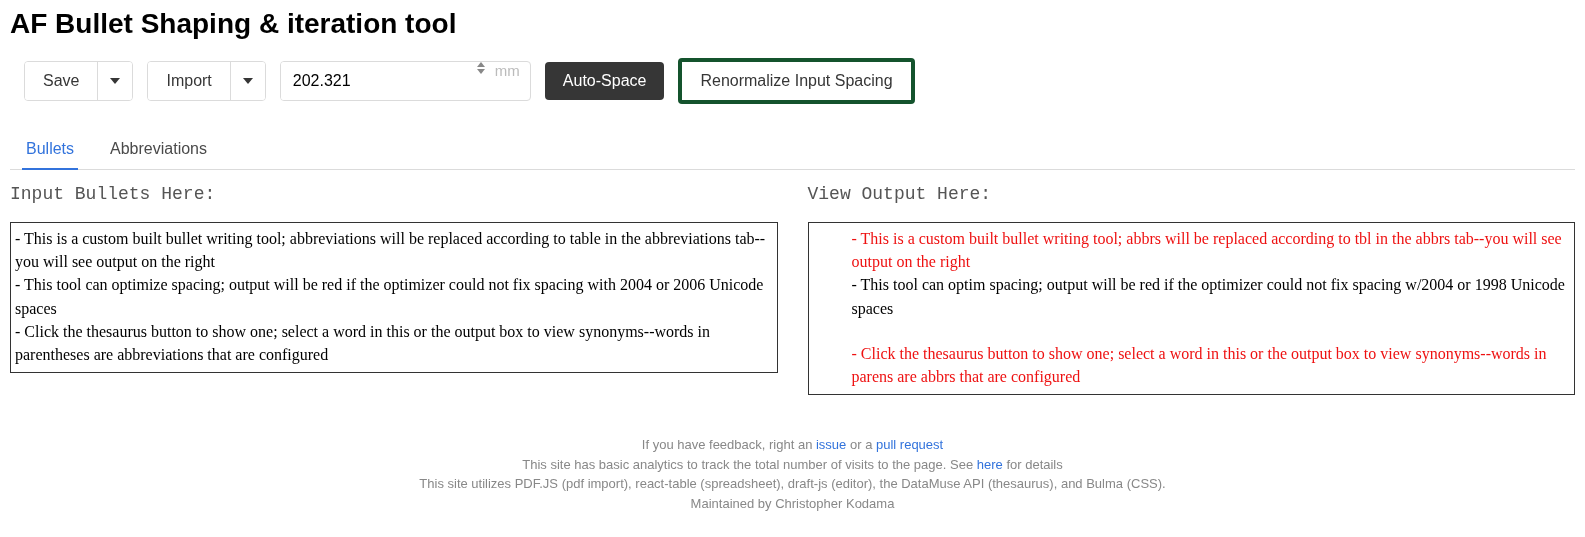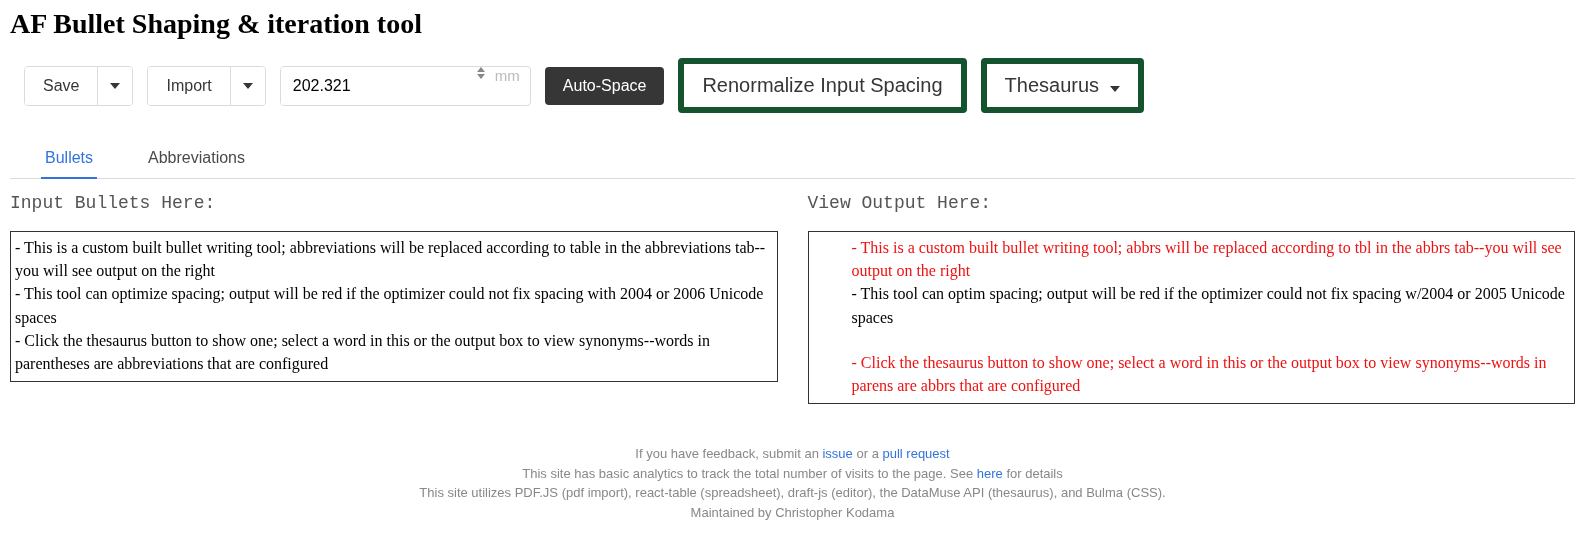--- a/index.html
+++ b/index.html
@@ -1,33 +1,33 @@
 <!DOCTYPE html>
 <html><head>
   <meta charset="utf-8">
   <style>
     * { box-sizing: border-box; margin: 0; padding: 0; }
     body { font-family: -apple-system, BlinkMacSystemFont, "Segoe UI", Helvetica, Arial, sans-serif; background: #fff; padding: 8px 10px; font-size: 15px; color: #333; }
-    .title { font-family: Liberation Serif, serif; font-weight: bold; font-size: 28px; color: #000; margin-bottom: 18px; }
+    .title { font-family: Liberation Sans, sans-serif; font-weight: bold; font-size: 28px; color: #000; margin-bottom: 18px; }
     .toolbar { display: flex; align-items: center; gap: 14px; flex-wrap: wrap; margin-left: 14px; margin-bottom: 28px; }
     .btn-group { display: inline-flex; border: 1px solid #dbdbdb; border-radius: 4px; overflow: hidden; }
     .btn { background: #fff; border: none; padding: 10px 18px; font-size: 16px; cursor: pointer; color: #363636; display: inline-flex; align-items: center; justify-content: center; }
     .btn-split { border-left: 1px solid #dbdbdb; padding: 10px 12px; }
     .num-wrap { display: inline-flex; align-items: flex-start; border: 1px solid #dbdbdb; border-radius: 4px; overflow: hidden; }
     .num-input { border: none; padding: 10px 12px; font-size: 16px; width: 190px; outline: none; }
     .num-suffix { color: #bbb; padding: 0 10px; font-size: 15px; }
     .seg-group { display: inline-flex; border-radius: 4px; overflow: hidden; }
     .seg { padding: 10px 18px; font-size: 16px; border: none; cursor: pointer; }
     .seg-awd { background: #00d1b2; color: #fff; }
     .seg-epr { background: #48c774; color: #fff; }
     .seg-opr { background: #fff; color: #3273dc; border: 1px solid #3273dc; border-radius: 0 4px 4px 0; }
     .btn-dark { background: #363636; color: #fff; border-radius: 4px; padding: 10px 18px; font-size: 16px; border: none; cursor: pointer; }
-    .btn-outline { background: #fff; color: #363636; border: 6px solid #14532d; border-radius: 4px; padding: 10px 18px; font-size: 20px; cursor: pointer; }
+    .btn-outline { background: #fff; color: #363636; border: 4px solid #14532d; border-radius: 4px; padding: 10px 18px; font-size: 16px; cursor: pointer; }
     .tabs { border-bottom: 1px solid #dbdbdb; display: flex; gap: 28px; padding-left: 12px; margin-bottom: 14px; }
-    .tab { padding: 8px 4px 10px; font-size: 16px; color: #4a4a4a; cursor: pointer; border-bottom: 2px solid transparent; margin-bottom: -1px; margin-left: 19px; }
+    .tab { padding: 8px 4px 10px; font-size: 16px; color: #4a4a4a; cursor: pointer; border-bottom: 2px solid transparent; margin-bottom: -1px; }
     .tab.active { color: #3273dc; border-bottom-color: #3273dc; }
     .panels { display: grid; grid-template-columns: 1fr 1fr; gap: 30px; }
     .panel-label { font-family: "Courier New", Courier, monospace; font-size: 18px; color: #555; margin-bottom: 18px; }
     .editor { border: 1px solid #333; padding: 4px 4px 6px; font-family: "Times New Roman", Times, serif; font-size: 16px; line-height: 1.45; min-height: 140px; color: #000; }
     .output-line { color: #000; margin-left: 39px; }
     .output-line.err { color: #ee1111; }
     .output-gap { height: 22px; }
     .chev { width: 0; height: 0; border-left: 5px solid transparent; border-right: 5px solid transparent; border-top: 6px solid #363636; display: inline-block; }
     .spinner { display:inline-flex; flex-direction:column; gap:2px; margin-left:6px; }
     .spin { width: 0; height: 0; border-left: 4px solid transparent; border-right: 4px solid transparent; cursor:pointer; }
@@ -61,52 +61,49 @@
     <span class="spinner">
       <span class="spin up"></span>
       <span class="spin dn"></span>
     </span>
     <span class="num-suffix">mm</span>
   </div>
 
 
   <button class="btn-dark">Auto-Space</button>
   <button class="btn-outline">Renormalize Input Spacing</button>
-  <button class="btn-outline">
-    <span>Thesaurus</span>&nbsp;&nbsp;<span class="chev"></span>
-  </button>
 </div>
 
 <div class="tabs">
   <div class="tab active">Bullets</div>
   <div class="tab">Abbreviations</div>
 </div>
 
 <div class="panels">
   <div>
     <div class="panel-label">Input Bullets Here:</div>
     <div class="editor" id="input-editor" contenteditable="true" style="">
         <div>- This is a custom built bullet writing tool; abbreviations will be replaced according to table in the abbreviations tab--you will see output on the right</div>
         <div>- This tool can optimize spacing; output will be red if the optimizer could not fix spacing with 2004 or 2006 Unicode spaces</div>
         <div>- Click the thesaurus button to show one; select a word in this or the output box to view synonyms--words in parentheses are abbreviations that are configured</div>
       </div>
   </div>
   <div>
     <div class="panel-label">View Output Here:</div>
     <div class="editor" id="output-editor">
         <div class="output-line err">- This is a custom built bullet writing tool; abbrs will be replaced according to tbl in the abbrs tab--you will see output on the right</div>
-        <div class="output-line">- This tool can optim spacing; output will be red if the optimizer could not fix spacing w/2004 or 2005 Unicode spaces</div>
+        <div class="output-line">- This tool can optim spacing; output will be red if the optimizer could not fix spacing w/2004 or 1998 Unicode spaces</div>
         <div class="output-gap"></div>
         <div class="output-line err">- Click the thesaurus button to show one; select a word in this or the output box to view synonyms--words in parens are abbrs that are configured</div>
       </div>
   </div>
 </div>
 
 <div class="footer">
   <div>
-    <span>If you have feedback, submit an </span><a href="#">issue</a><span> or a </span><a href="#">pull request</a>
+    <span>If you have feedback, right an </span><a href="#">issue</a><span> or a </span><a href="#">pull request</a>
   </div>
   <div>
     <span>This site has basic analytics to track the total number of visits to the page. See </span><a href="#">here</a><span> for details</span>
   </div>
   <div>This site utilizes PDF.JS (pdf import), react-table (spreadsheet), draft-js (editor), the DataMuse API (thesaurus), and Bulma (CSS).</div>
   <div>Maintained by Christopher Kodama</div>
 </div>
 
 </body></html>

